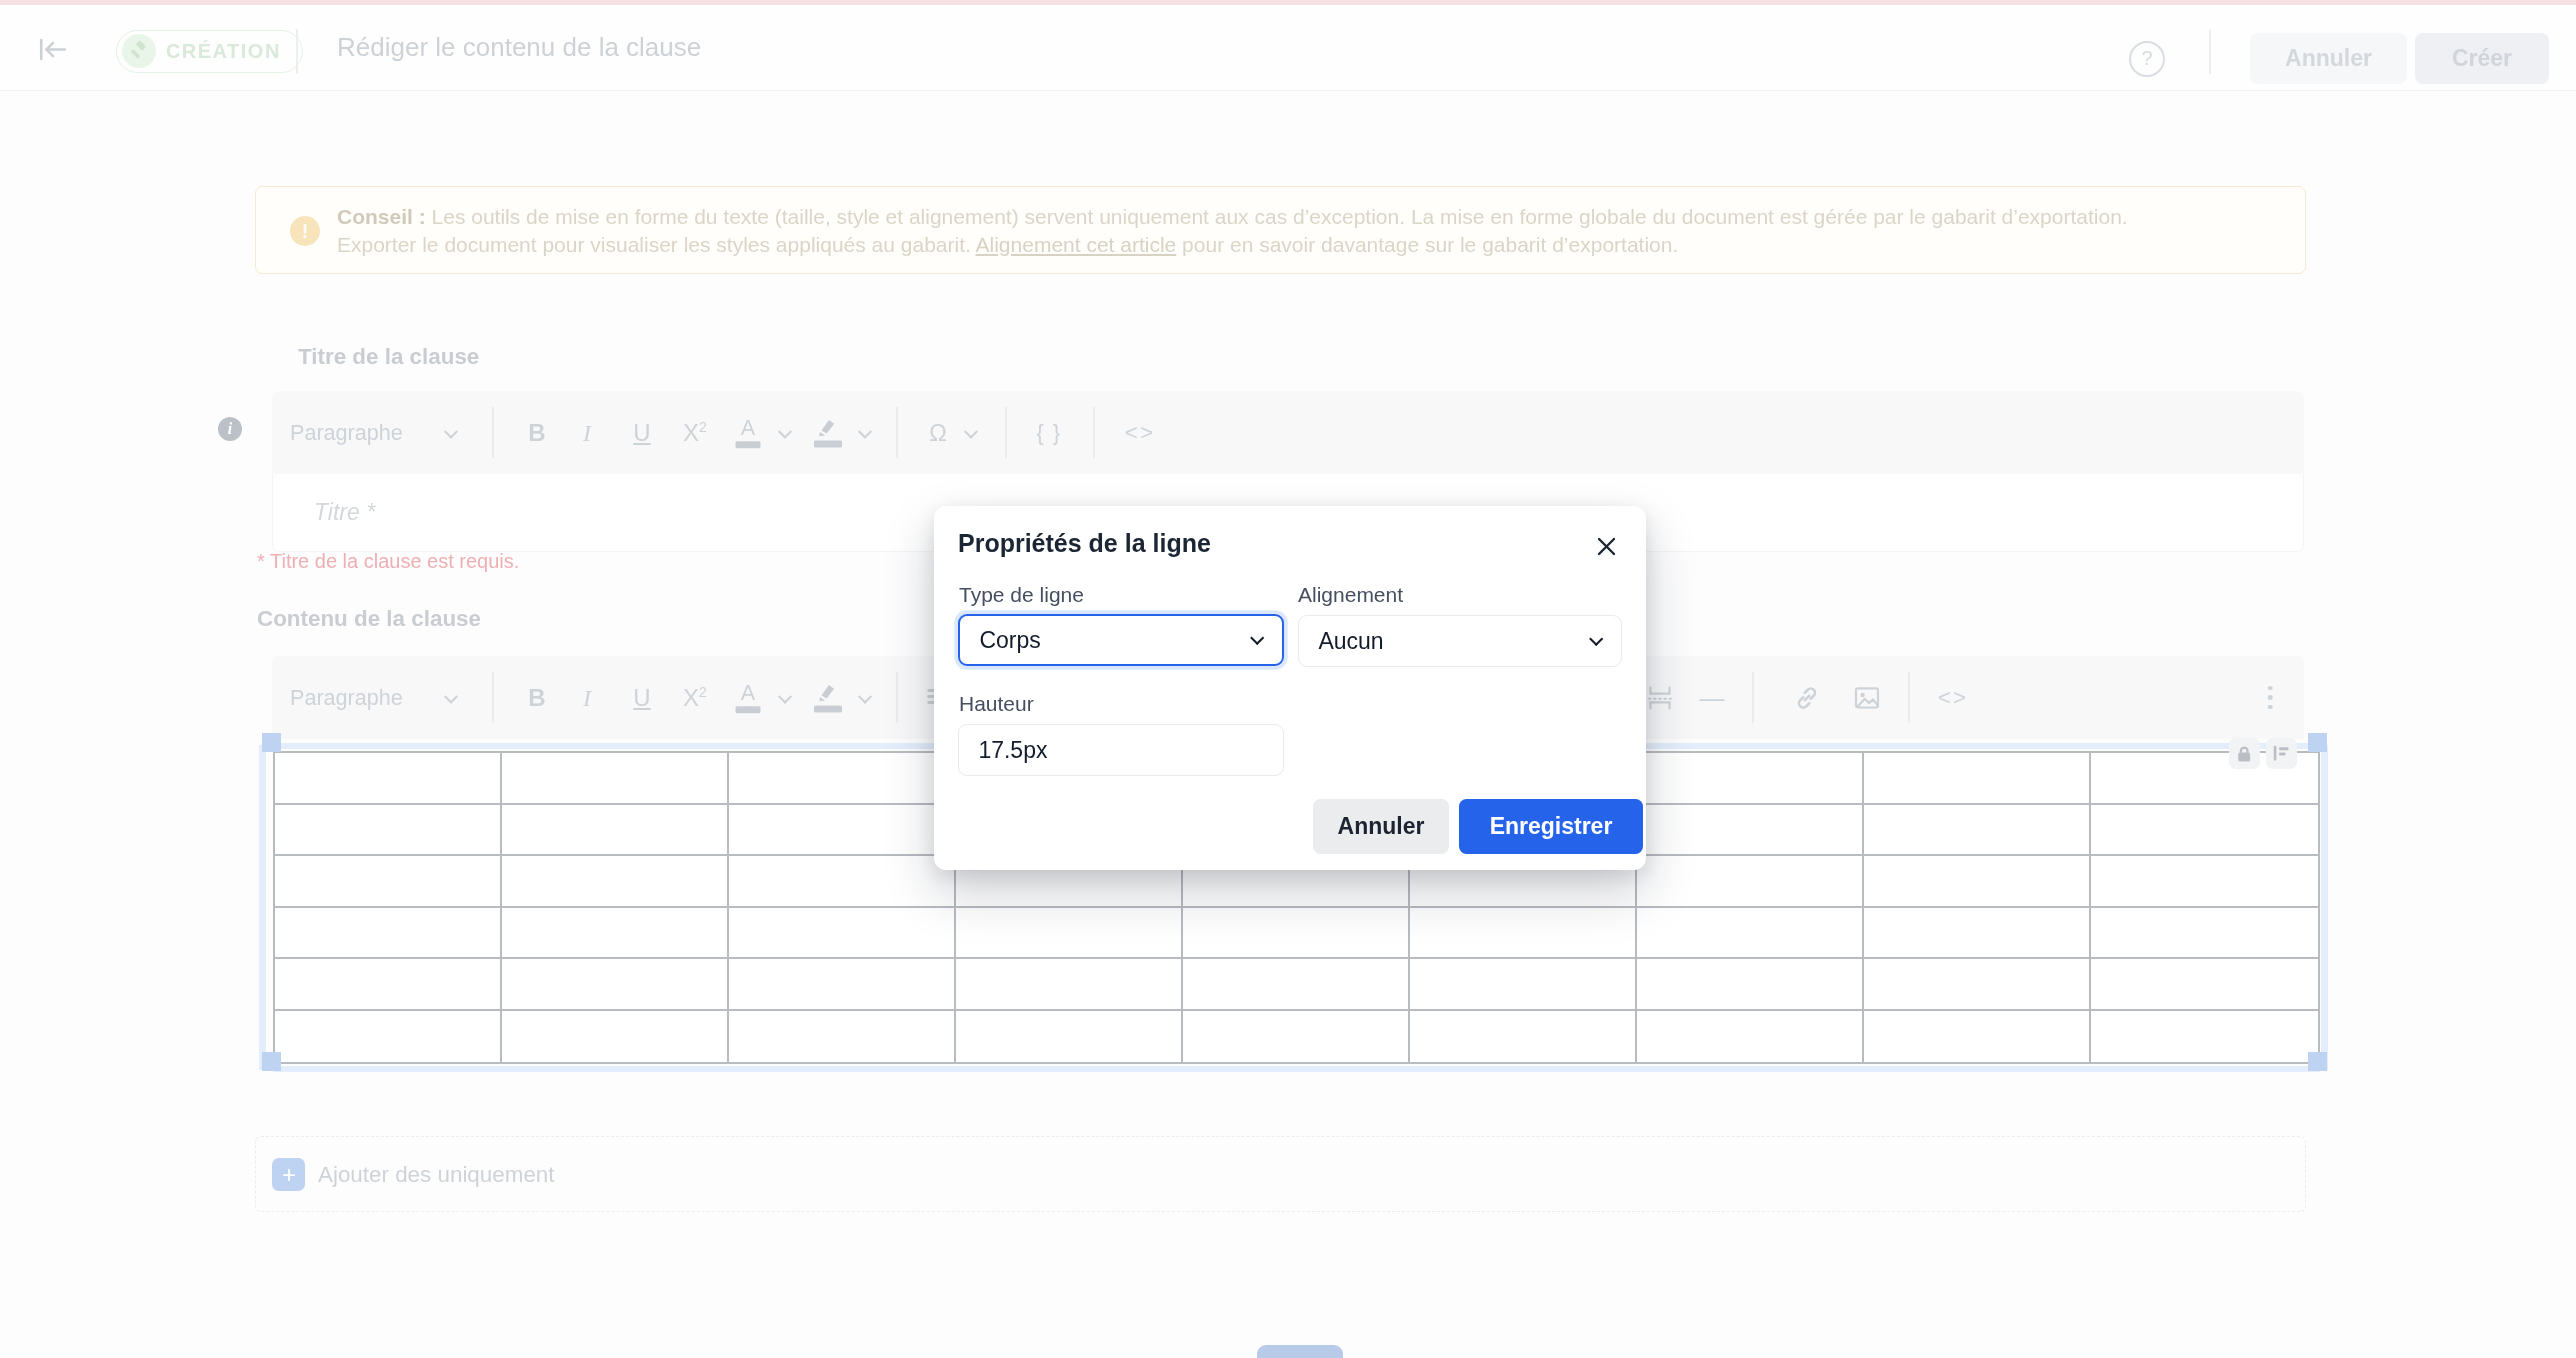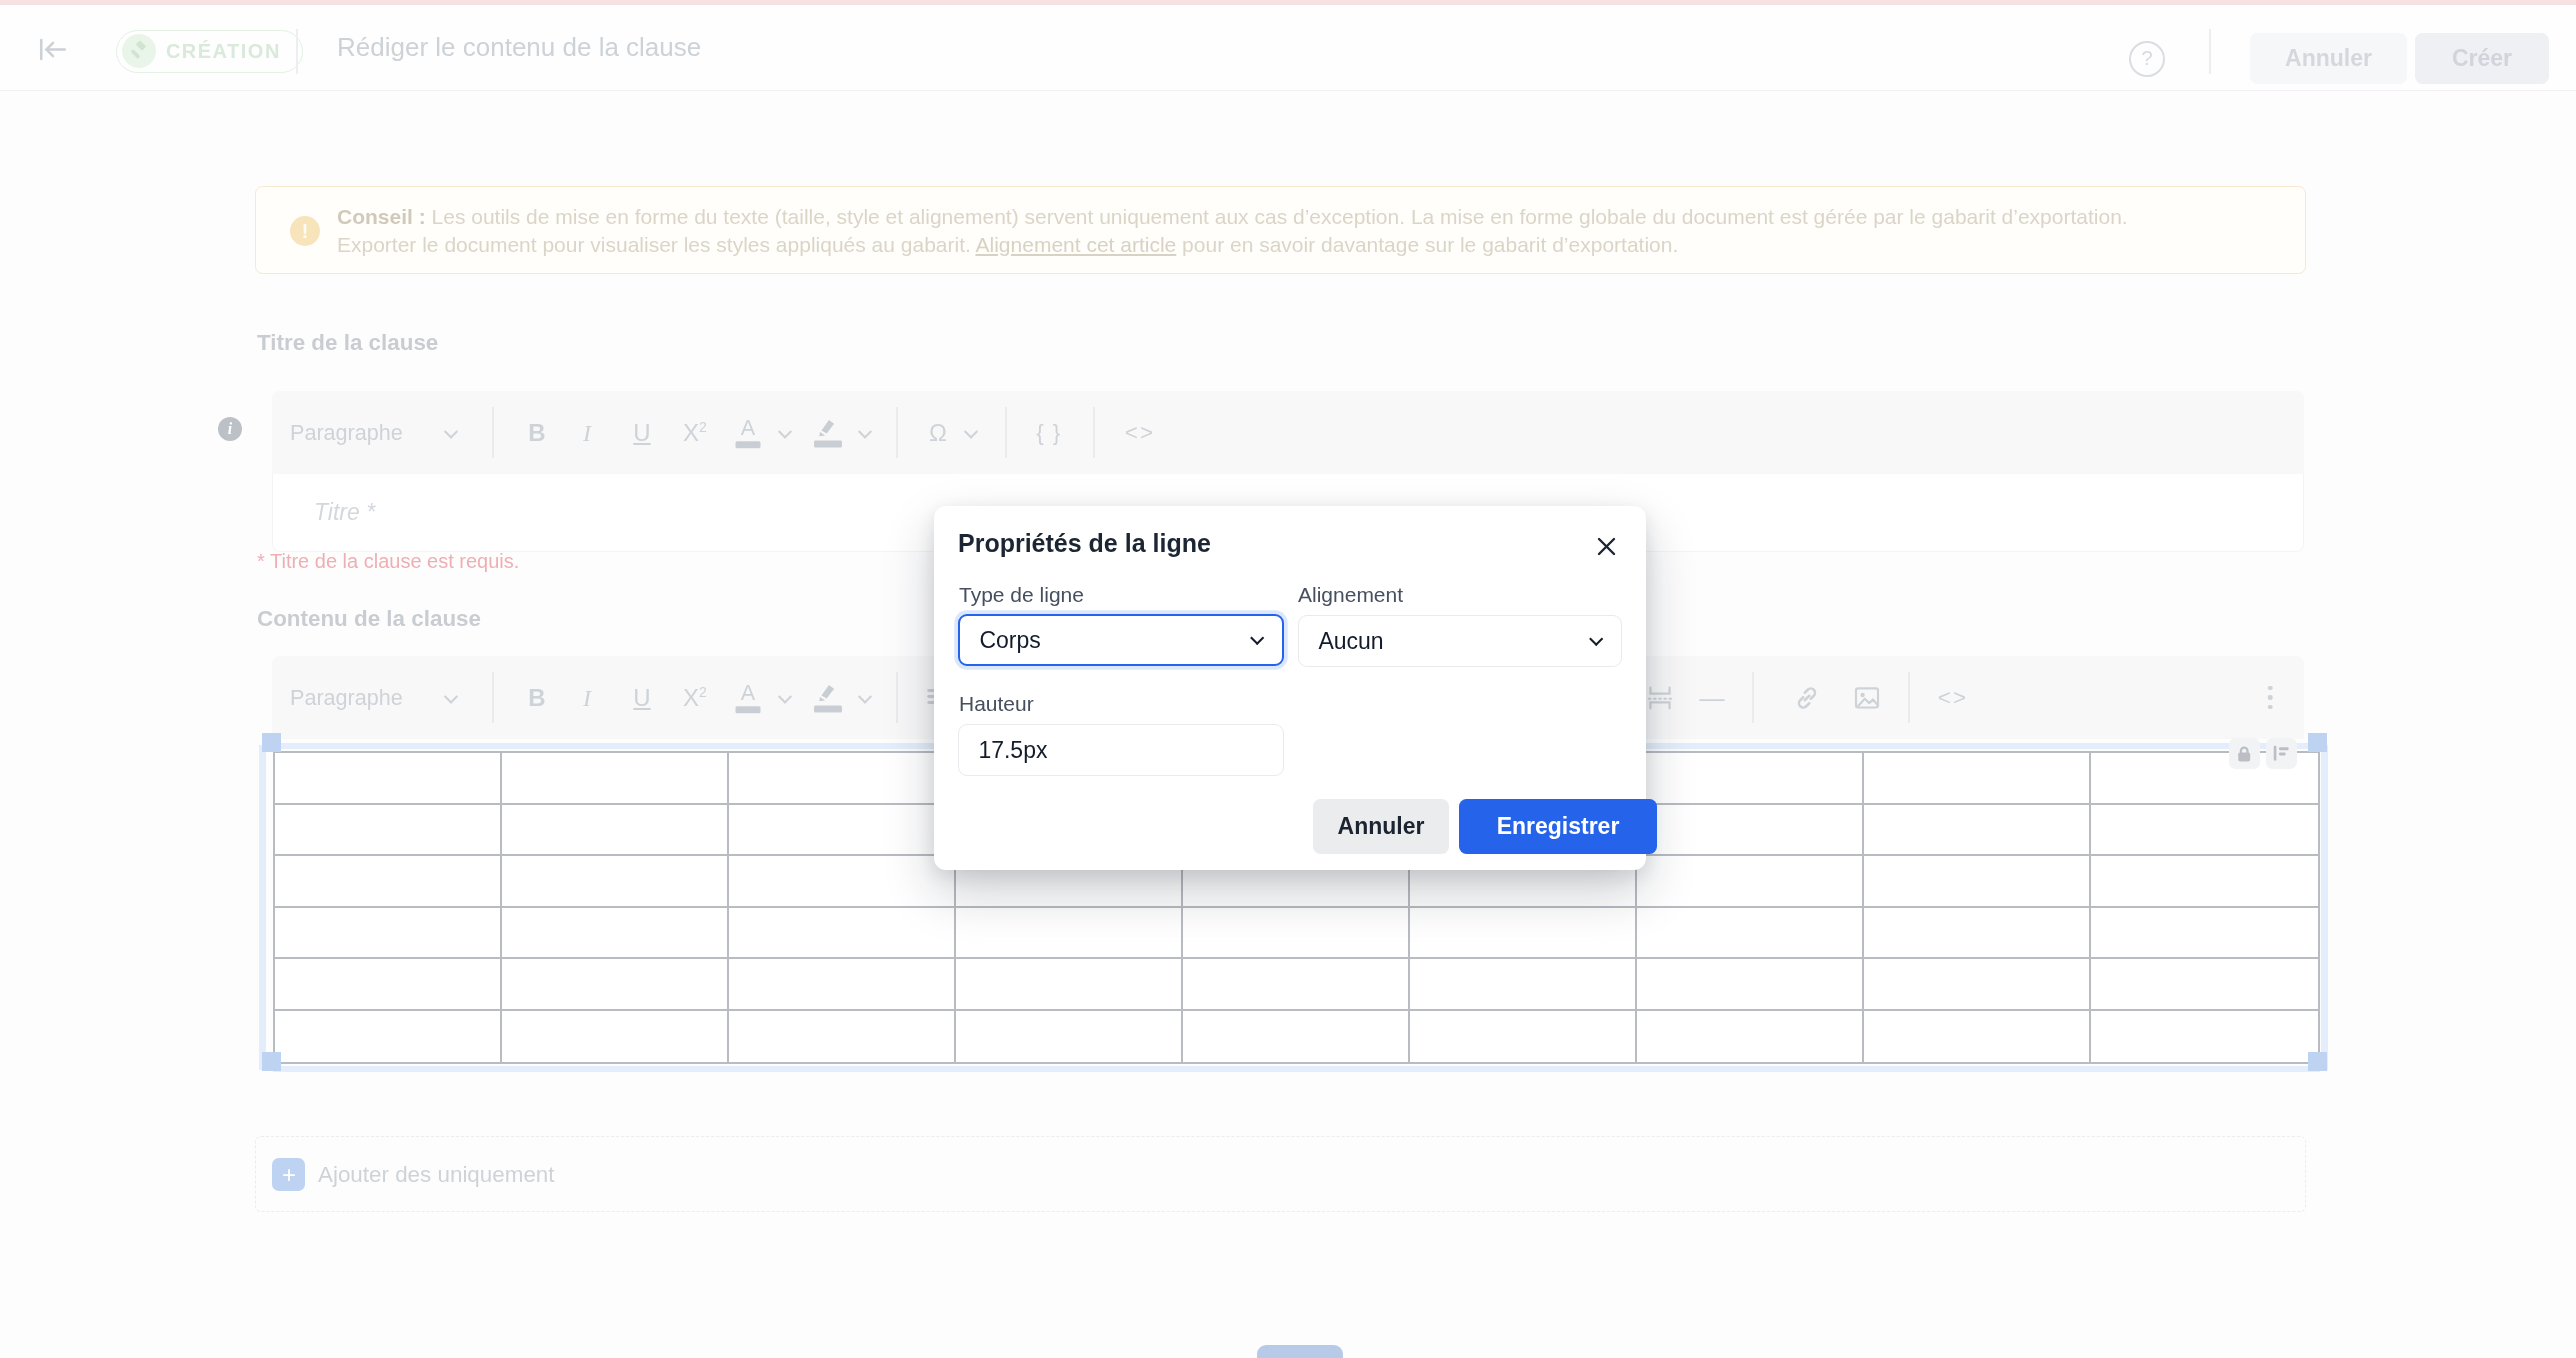--- a/index.html
+++ b/index.html
@@ -76,21 +76,21 @@
   .modal-title { position:absolute; left:24px; top:23px; font-size:25px; font-weight:bold; color:#1b2533; }
   .modal-close { position:absolute; left:656px; top:24px; width:33px; height:33px; display:flex; align-items:center; justify-content:center; color:#1b2533; cursor:pointer; }
   .fld-label { position:absolute; font-size:21px; color:#454f5f; }
   .ctl { position:absolute; height:52px; border-radius:9px; background:#fff; display:flex; align-items:center; padding:0 19.4px; font-size:23px; color:#131c2b; cursor:pointer; }
   .ctl .chev { border-color:#131c2b; width:10.4px; height:10.4px; border-width:2.2px; margin-left:auto; }
   .sel-focus { border:2.2px solid var(--accent,#2563eb); box-shadow:0 0 0 3.7px var(--focus-ring,#dbe7fd); }
   .sel-plain { border:1.5px solid #e8eaee; }
   .txt-input { position:absolute; height:52px; border-radius:9px; border:1.5px solid #e8eaee; padding:0 19.4px; font-size:23px; color:#131c2b; font-family:inherit; background:#fff; width:326px; }
   .m-btn { position:absolute; top:293px; height:55px; border:none; border-radius:7.5px; font-size:23px; font-weight:bold; cursor:pointer; display:flex; align-items:center; justify-content:center; }
   .m-cancel { left:379px; width:136px; background:#ebecee; color:#1c2432; }
-  .m-save { left:525px; width:198px; background:var(--accent,#2563eb); color:#ffffff; }
+  .m-save { left:525px; width:184px; background:var(--accent,#2563eb); color:#ffffff; }
 
   svg { display:block; }
 </style>
 </head>
 <body>
 
 <div class="stage">
 
   <div class="topline"></div>
 
@@ -129,21 +129,21 @@
 
   <div class="banner">
     <div class="banner-ico">!</div>
     <div class="banner-text">
       <b>Conseil :</b>
       <span>Les outils de mise en forme du texte (taille, style et alignement) servent uniquement aux cas d’exception. La mise en forme globale du document est gérée par le gabarit d’exportation.</span><br>
       <span>Exporter le document pour visualiser les styles appliqués au gabarit. </span><span class="banner-link">Alignement cet article</span><span> pour en savoir davantage sur le gabarit d’exportation.</span>
     </div>
   </div>
 
-  <div class="sec-heading" style="top:330px;">Titre de la clause</div>
+  <div class="sec-heading" style="top:344px;margin-left:41px;">Titre de la clause</div>
   <div class="info-dot">i</div>
 
   <div class="toolbar" style="top:391px;">
     <span class="t-label">Paragraphe</span>
     <span class="t-chev" style="left:179px;"></span>
     <span class="t-div" style="left:220px;"></span>
     <span class="t-item bold-ic" style="left:265px;">B</span>
     <span class="t-item ital-ic" style="left:315px;">I</span>
     <span class="t-item und-ic" style="left:370px;">U</span>
     <span class="t-item sup-ic" style="left:423px;"><span>X</span><sup>2</sup></span>

